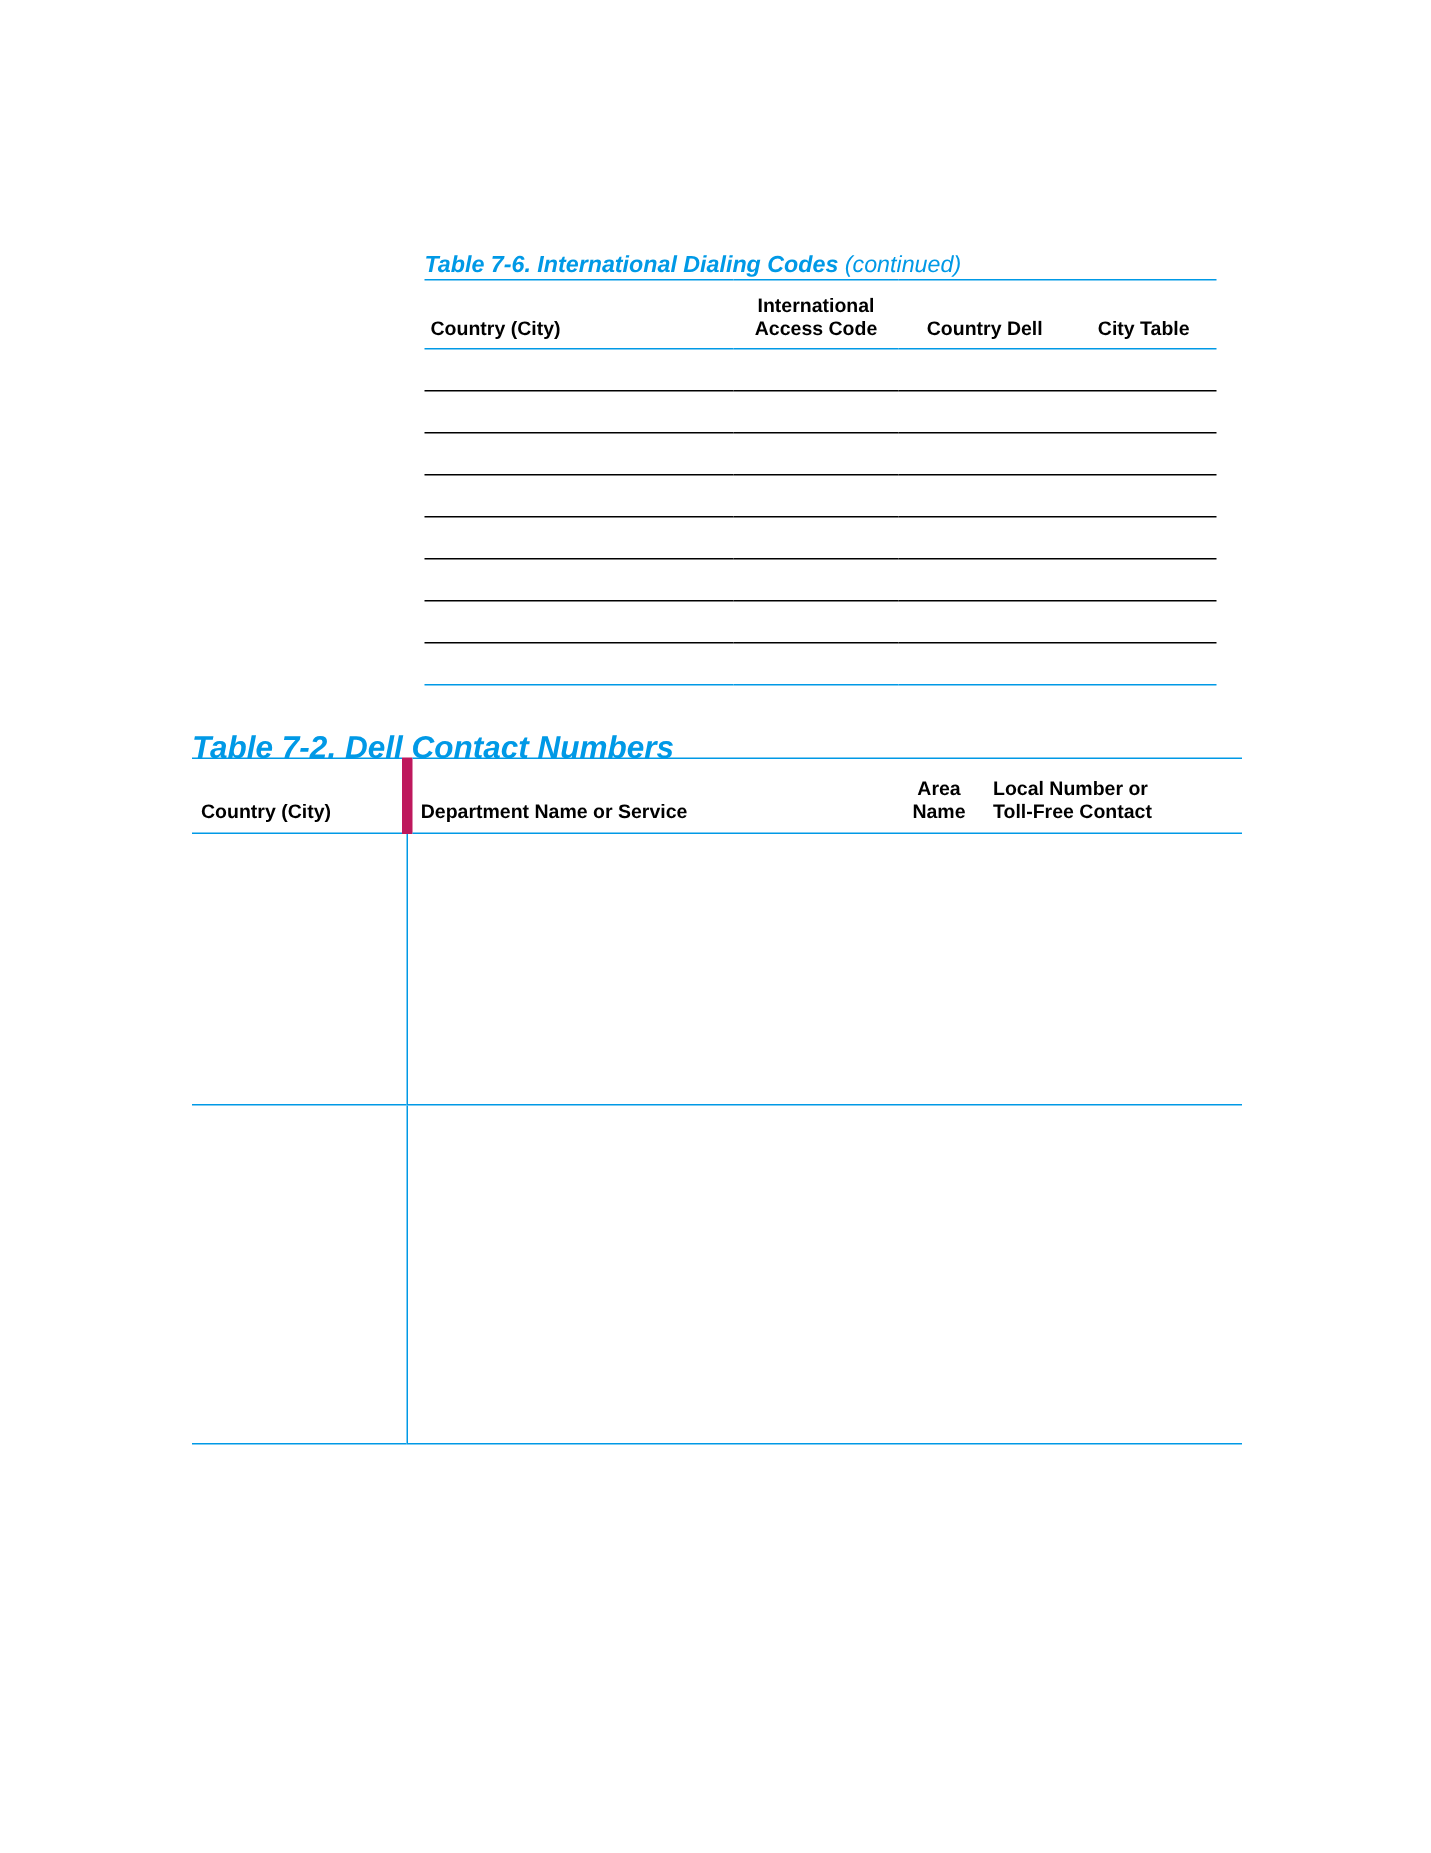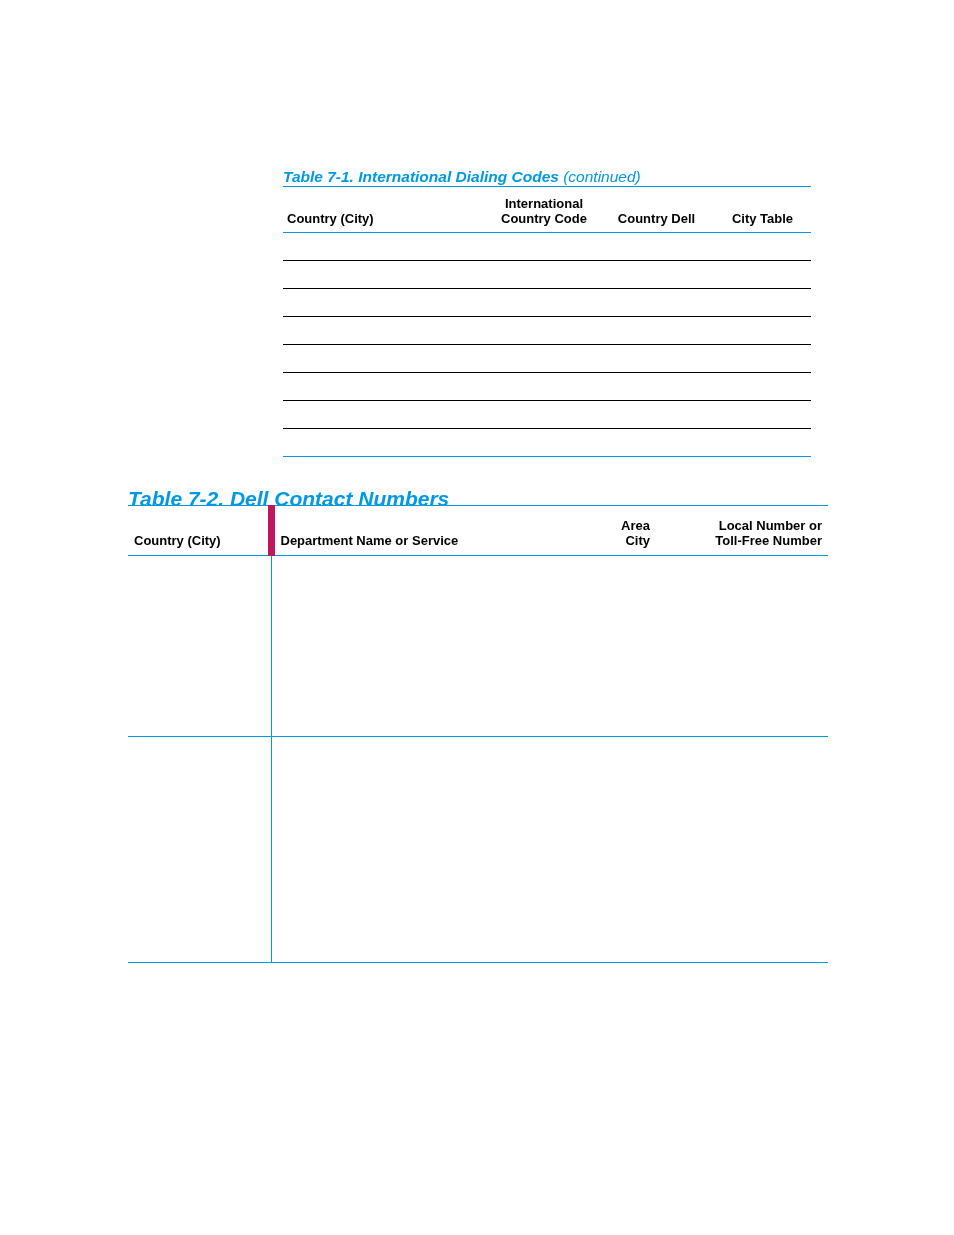--- a/index.html
+++ b/index.html
@@ -46,53 +46,53 @@
     width:700px;border-collapse:collapse;table-layout:fixed;
     font-size:13px;
   }
   .t2 th{
     font-weight:700;text-align:left;vertical-align:bottom;
     padding:12px 6px 7px 6px;
     border-bottom:1.5px solid #0099e6;
   }
   .t2 thead tr{border-top:1.5px solid #0099e6;}
   .t2 th.cB{border-left:7px solid #be185d;}
-  .t2 th.cC{text-align:right;}
-  .t2 th.cD{text-align:right;}
+  .t2 th.cC{text-align:center;}
+  .t2 th.cD{text-align:left;}
   .t2 td{
     padding:0 6px;vertical-align:top;font-size:13px;
   }
   .t2 td.cB{border-left:1px solid #0099e6;}
   .t2 tbody tr{border-bottom:1.5px solid #0099e6;}
   .t2 td.rA{height:180px;}
   .t2 td.rB{height:225px;}
 
   
 </style>
 </head>
 <body>
 <div class="page">
 
 <div class="t1-title blue">
-  <span>Table 7-1.  International Dialing Codes </span><span class="cont">(continued)</span>
+  <span>Table 7-6.  International Dialing Codes </span><span class="cont">(continued)</span>
 </div>
 
 <table class="t1">
   <colgroup>
     <col style="width:206px">
     <col style="width:110px">
     <col style="width:115px">
     <col style="width:97px">
   </colgroup>
   <thead>
     <tr>
       <th class="c1">Country (City)</th>
       <th class="c2">
         <span>International</span><br>
-        <span>Country Code</span>
+        <span>Access Code</span>
       </th>
       <th class="c3">Country Dell</th>
       <th class="c4">City Table</th>
     </tr>
   </thead>
   <tbody>
     <tr>
           <td></td>
           <td></td>
           <td></td>
@@ -151,25 +151,25 @@
     <col style="width:325px">
     <col style="width:60px">
     <col style="width:172px">
   </colgroup>
   <thead>
     <tr>
       <th class="cA">Country (City)</th>
       <th class="cB">Department Name or Service</th>
       <th class="cC">
         <span>Area</span><br>
-        <span>City</span>
+        <span>Name</span>
       </th>
       <th class="cD">
         <span>Local Number or</span><br>
-        <span>Toll-Free Number</span>
+        <span>Toll-Free Contact</span>
       </th>
     </tr>
   </thead>
   <tbody>
     <tr>
       <td class="rA"></td>
           <td class="cB rA"></td>
           <td class="rA"></td>
           <td class="rA"></td>
     </tr>

